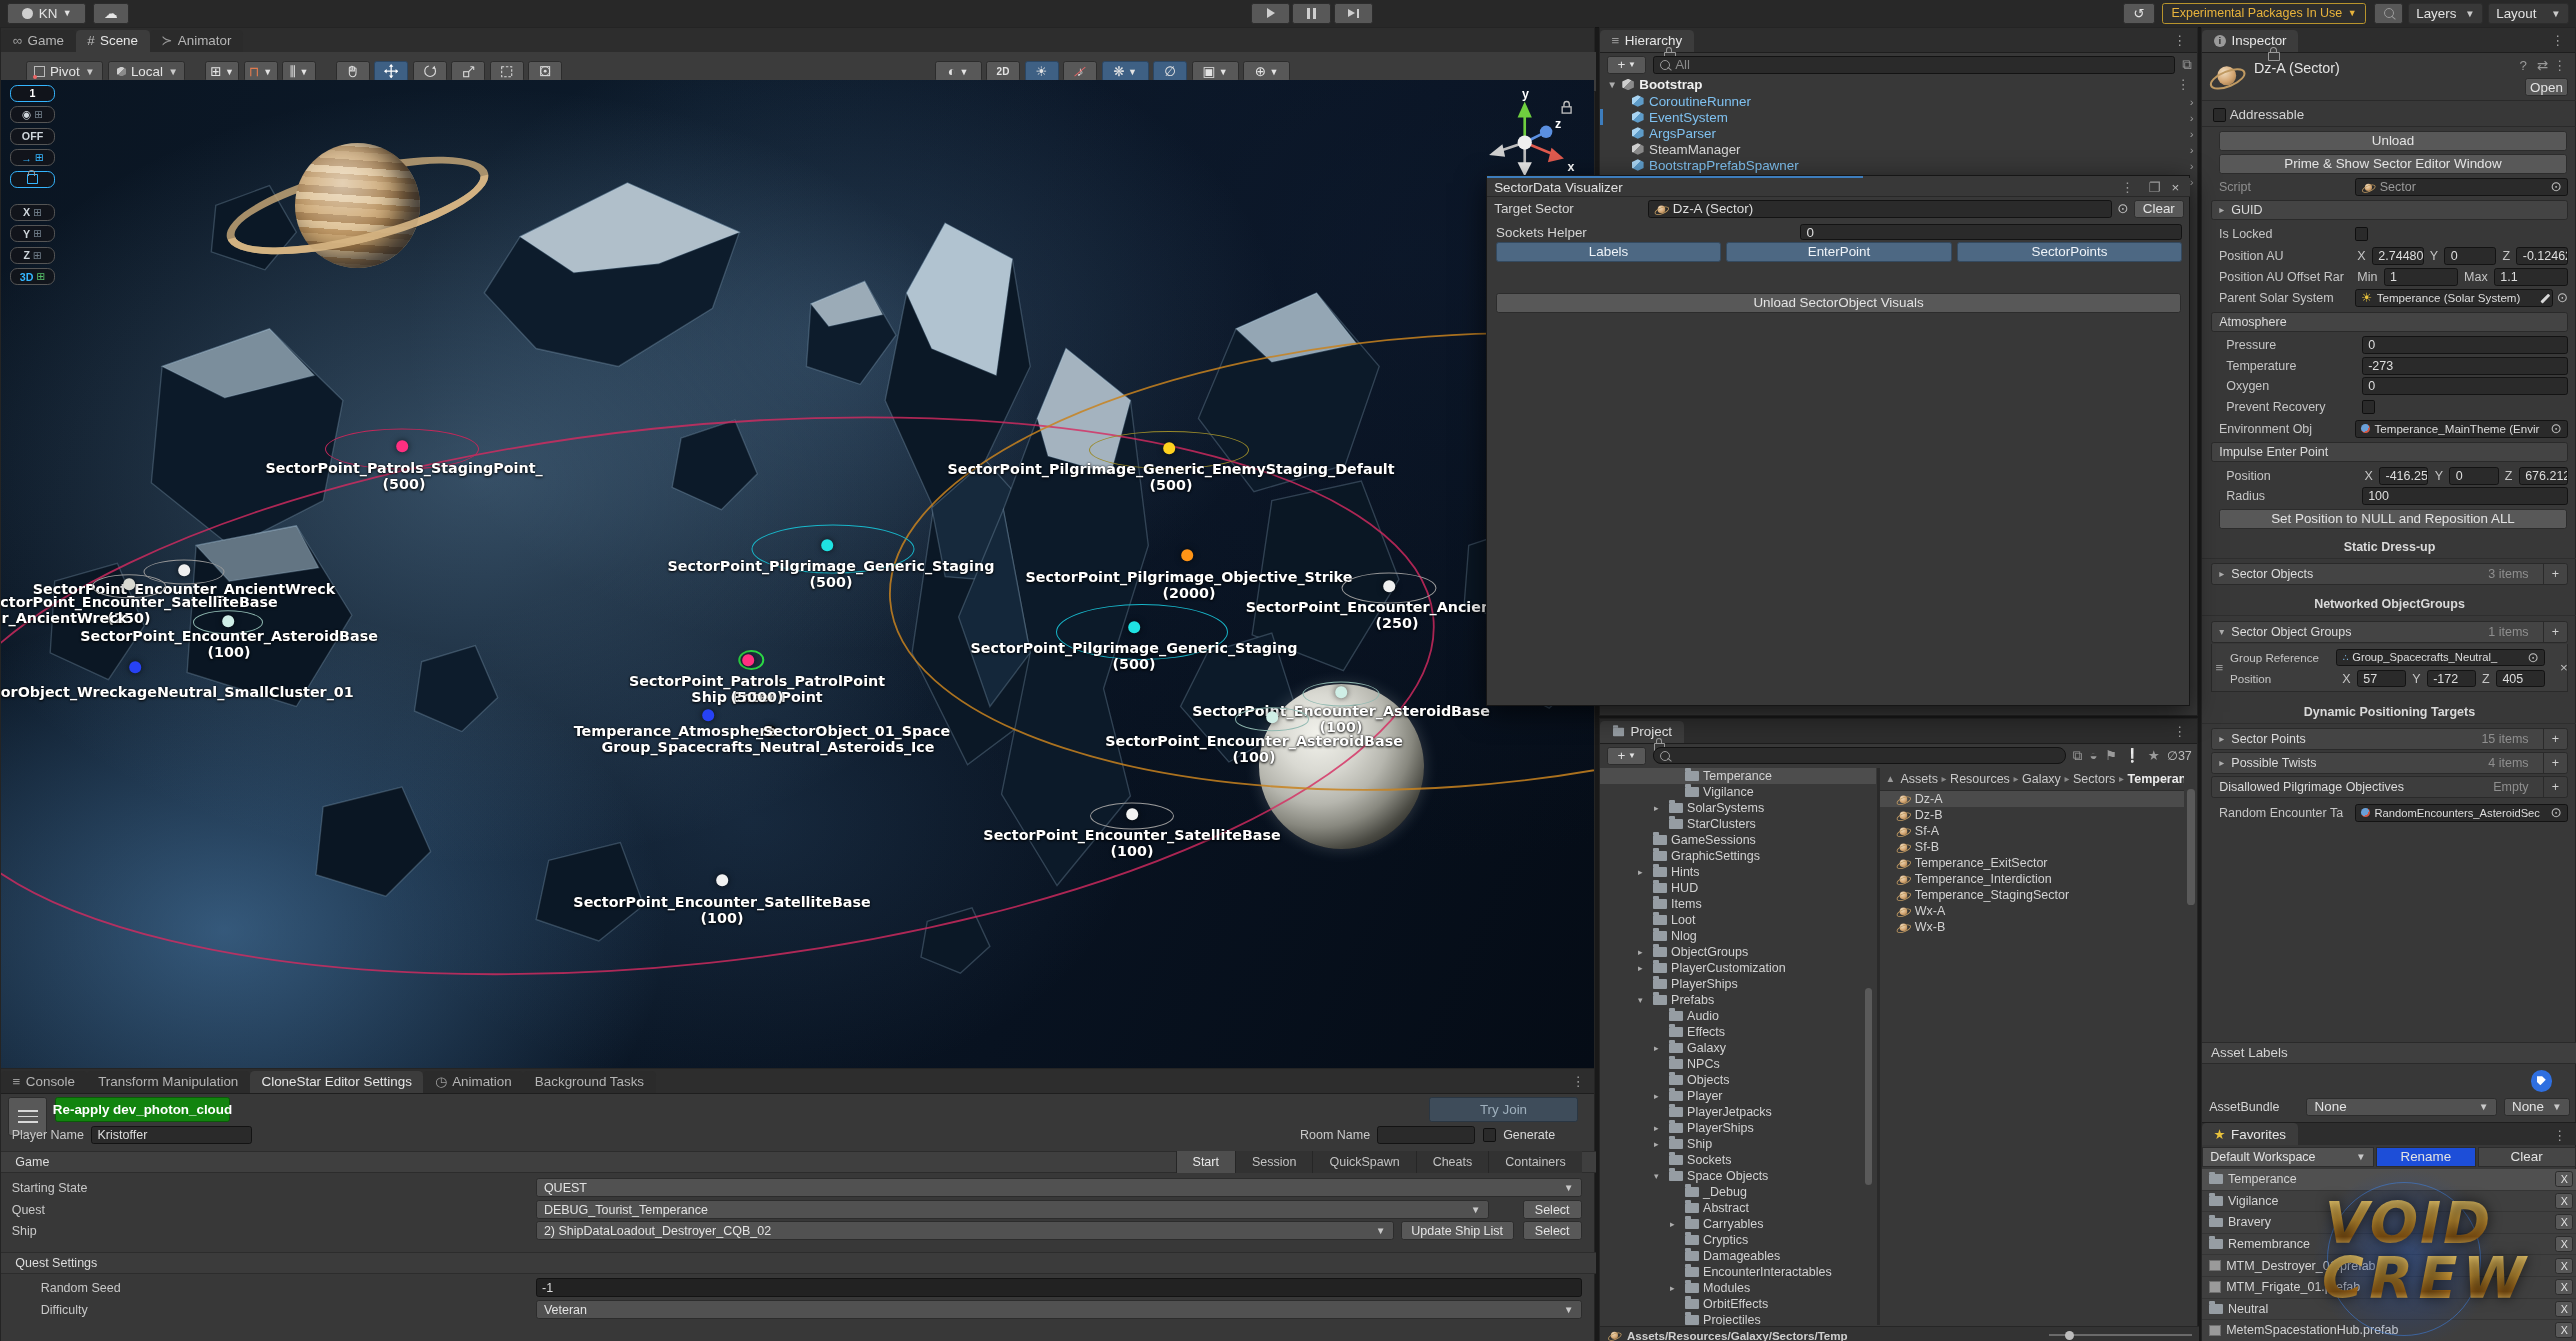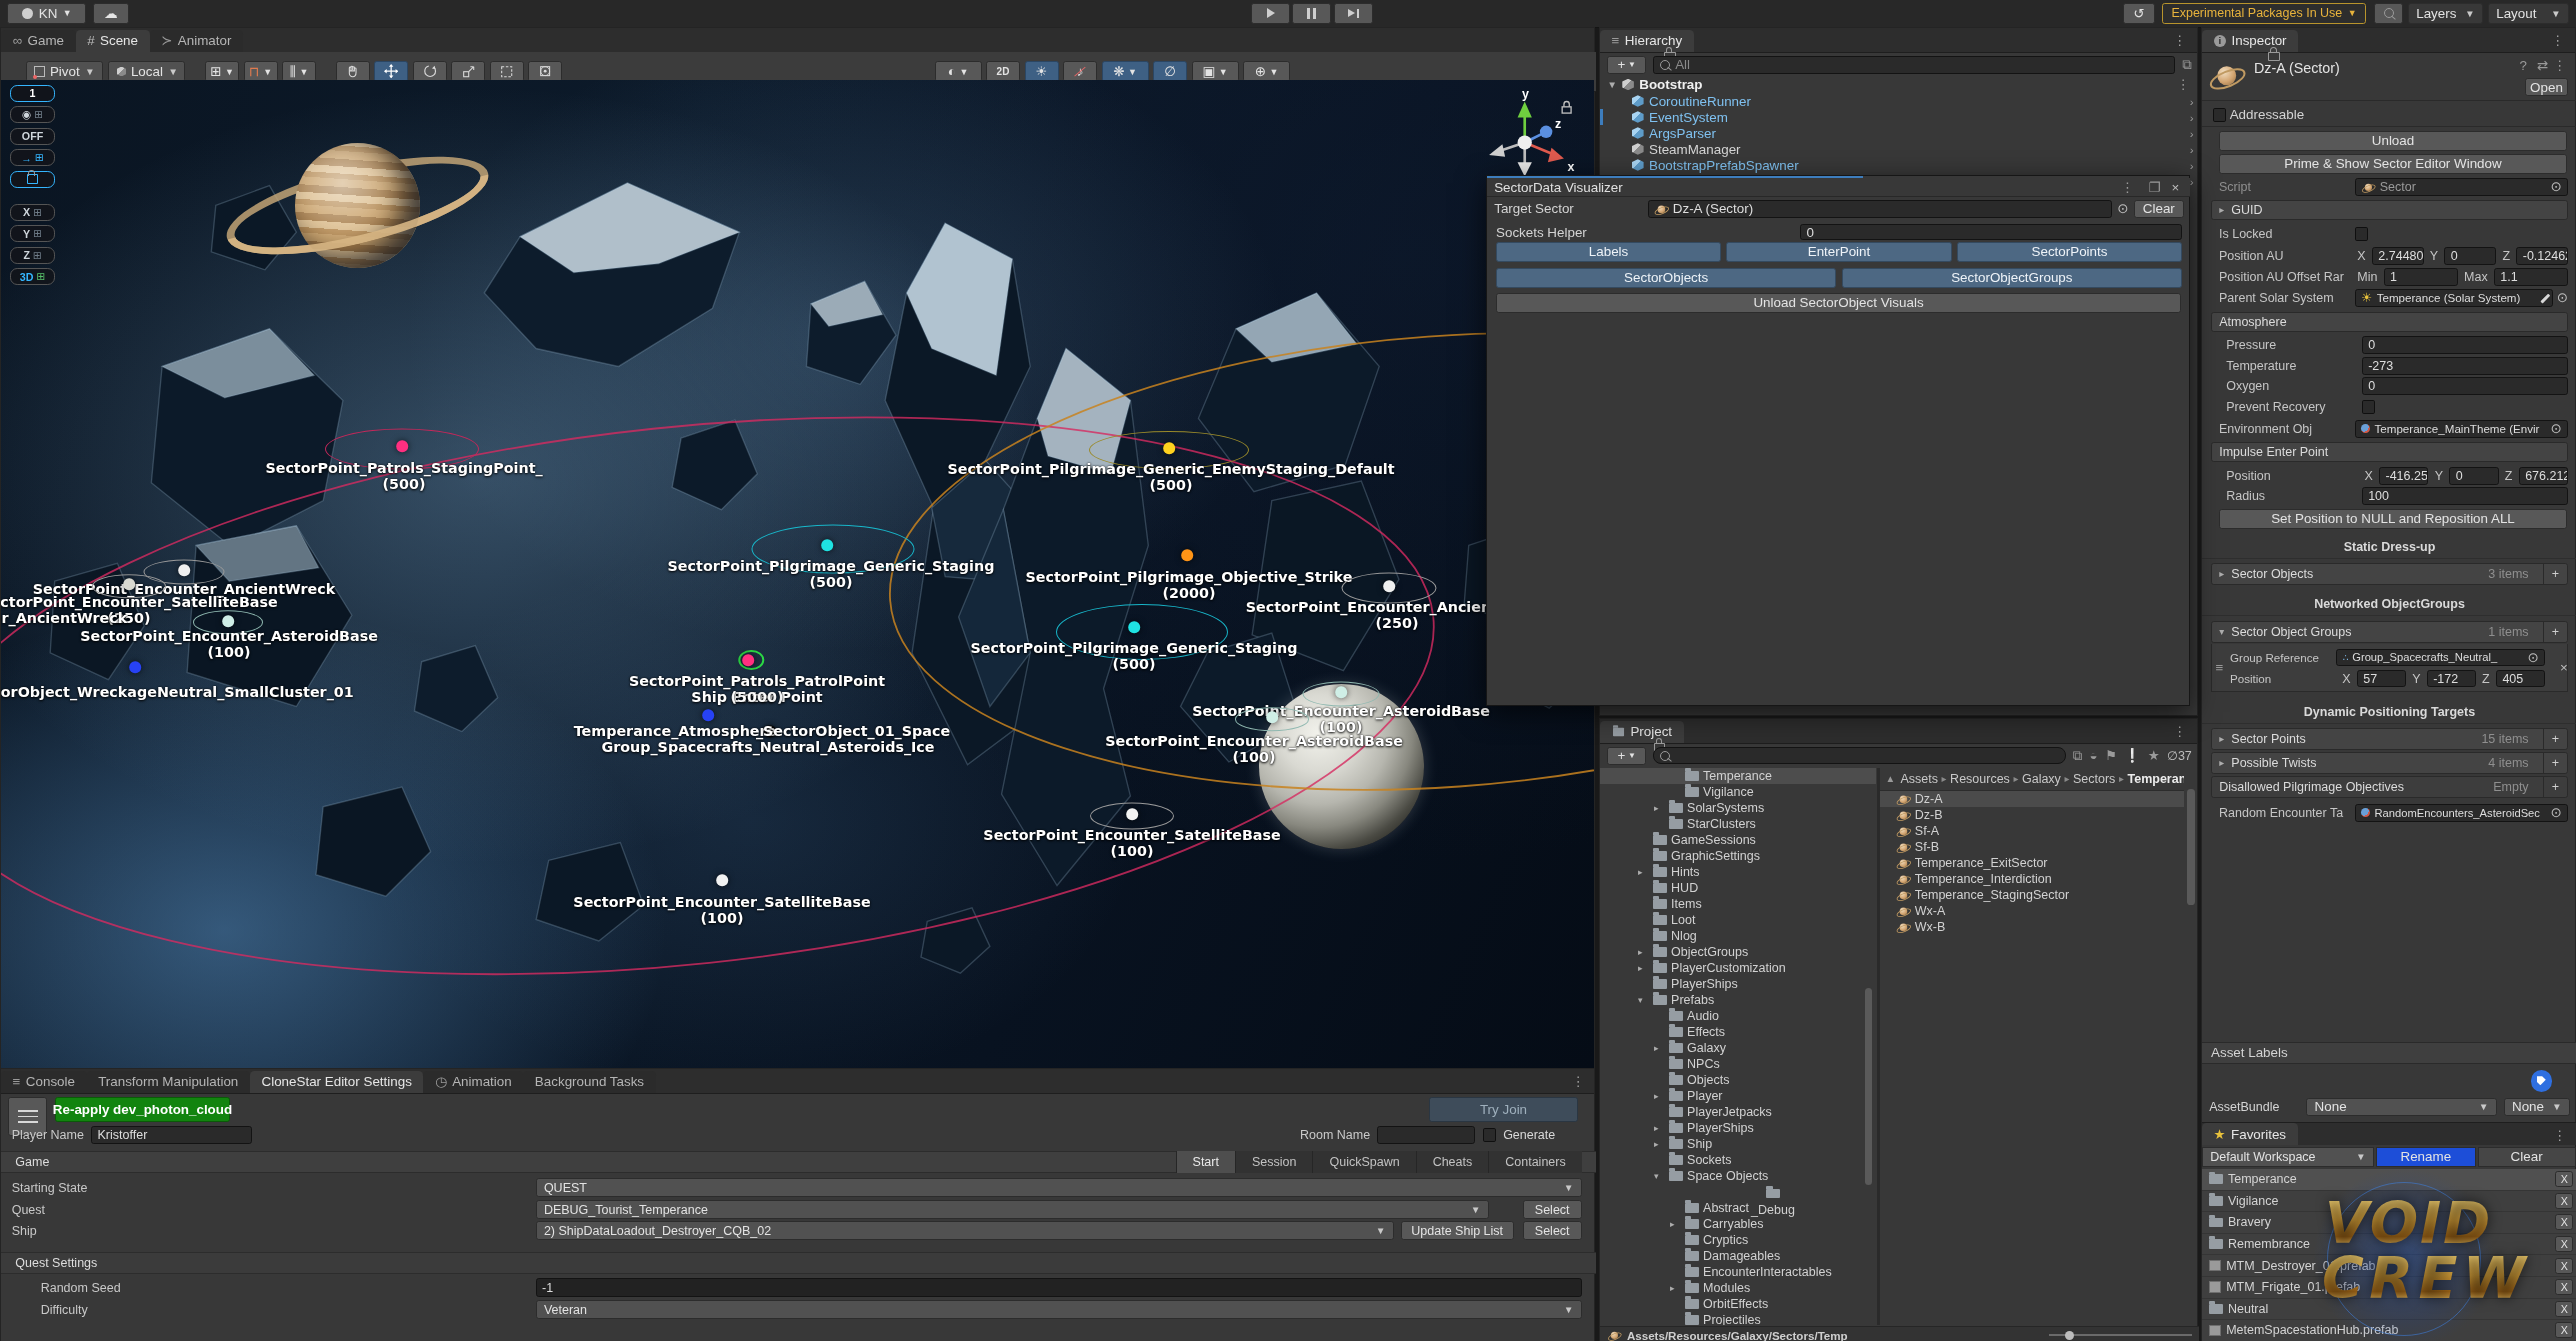--- a/index.html
+++ b/index.html
@@ -659,21 +659,21 @@
       <div class="t-row" style="padding-left: 54px;">
         <span style="width: 10.7px; font-size: 9px; color: rgb(173, 173, 173); flex: 0 0 auto;"></span>
         <span class="folder"></span>
         <span>Sockets</span>
       </div>
       <div class="t-row" style="padding-left: 54px;">
         <span style="width: 10.7px; font-size: 9px; color: rgb(173, 173, 173); flex: 0 0 auto;">▾</span>
         <span class="folder"></span>
         <span>Space Objects</span>
       </div>
-      <div class="t-row" style="padding-left: 70px; flex-direction: column;">
+      <div class="t-row" style="padding-left: 70px;">
         <span style="width: 10.7px; font-size: 9px; color: rgb(173, 173, 173); flex: 0 0 auto;"></span>
         <span class="folder"></span>
         <span>_Debug</span>
       </div>
       <div class="t-row" style="padding-left: 70px;">
         <span style="width: 10.7px; font-size: 9px; color: rgb(173, 173, 173); flex: 0 0 auto;"></span>
         <span class="folder"></span>
         <span>Abstract</span>
       </div>
       <div class="t-row" style="padding-left: 70px;">
@@ -1112,28 +1112,20 @@
     <div class="btn steel" style="flex:1;height:19.7px;">
         <span>Labels</span>
       </div>
     <div class="btn steel" style="flex:1;height:19.7px;">
         <span>EnterPoint</span>
       </div>
     <div class="btn steel" style="flex:1;height:19.7px;">
         <span>SectorPoints</span>
       </div>
   </div>
-  <div style="position:absolute;left:0;top:92px;width:704px;height:21.5px;display:flex;gap:5.4px;padding:0 9px;box-sizing:border-box;">
-    <div class="btn steel" style="flex:1;height:19.7px;">
-        <span>SectorObjects</span>
-      </div>
-    <div class="btn steel" style="flex:1;height:19.7px;">
-        <span>SectorObjectGroups</span>
-      </div>
-  </div>
   <div class="btn" style="position:absolute;left:9px;top:117px;width:685px;height:19.7px;">
       <span>Unload SectorObject Visuals</span>
     </div>
 </div>
 
 <div class="pane" id="bottom-pane" style="left:0;top:1068px;width:1595px;height:274px;">
   <div class="tabbar" id="bottom-tabs">
     <div class="tab">
         <span style="color: rgb(154, 154, 154);">≡</span>
         <span>Console</span>

